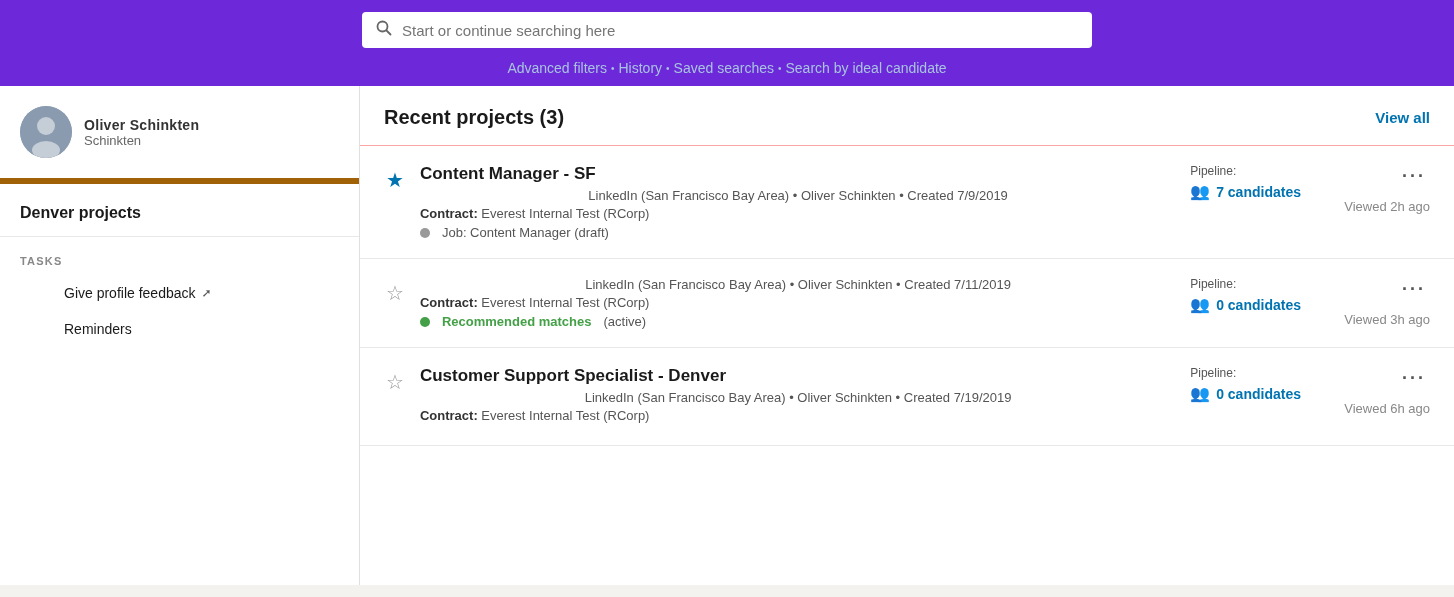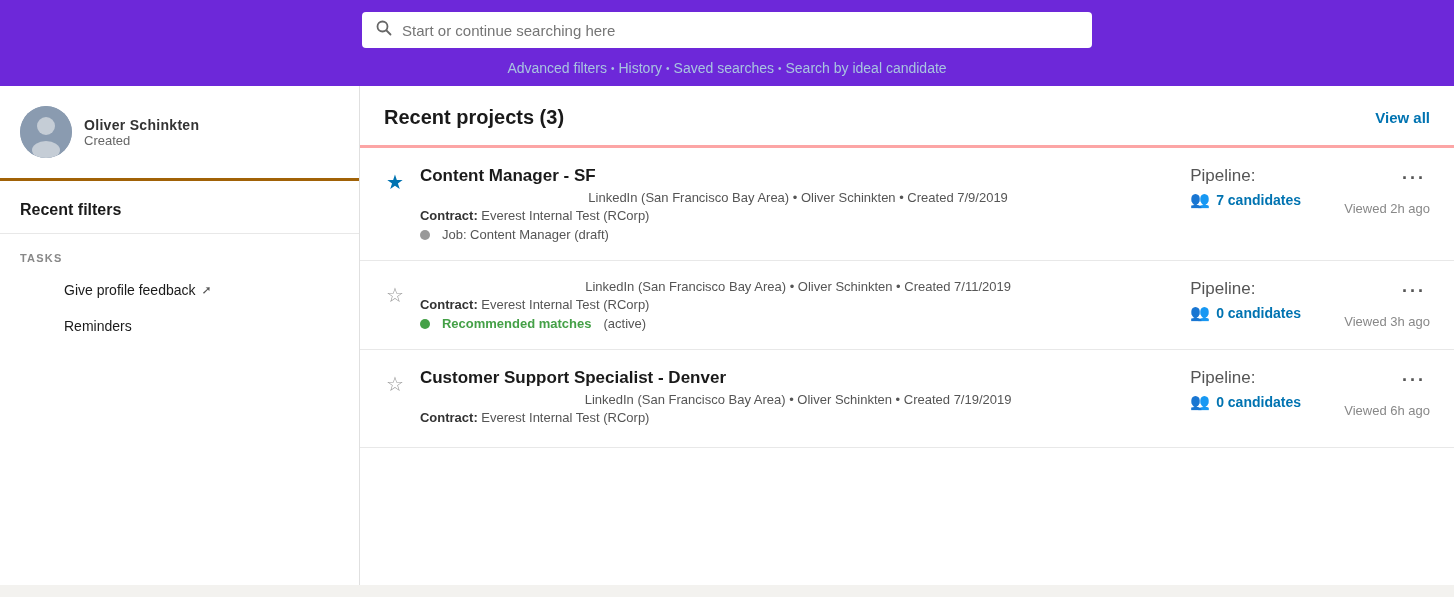--- a/index.html
+++ b/index.html
@@ -64,21 +64,21 @@
       background: #fff;
       border-right: 1px solid #e0e0e0;
       padding: 20px 0;
       flex-shrink: 0;
     }
     .profile-section {
       display: flex;
       align-items: center;
       gap: 12px;
       padding: 0 20px 20px 20px;
-      border-bottom: 3px solid #a16207;
+      border-bottom: 6px solid #a16207;
     }
     .avatar {
       width: 52px;
       height: 52px;
       border-radius: 50%;
       background: #8a9bb0;
       display: flex;
       align-items: center;
       justify-content: center;
       overflow: hidden;
@@ -139,21 +139,21 @@
     .content-area {
       flex: 1;
       background: #fff;
       overflow-y: auto;
     }
     .content-header {
       display: flex;
       align-items: center;
       justify-content: space-between;
       padding: 20px 24px 16px 24px;
-      border-bottom: 3px solid #fca5a5;
+      border-bottom: 1px solid #fca5a5;
     }
     .content-title {
       font-size: 20px;
       font-weight: 600;
       color: #1a1a1a;
     }
     .view-all-btn {
       font-size: 15px;
       color: #0073b1;
       font-weight: 600;
@@ -221,21 +221,21 @@
     .recommended-active { color: #44a047; font-weight: 700; }
 
     .pipeline-area {
       display: flex;
       flex-direction: column;
       align-items: flex-start;
       min-width: 140px;
       flex-shrink: 0;
     }
     .pipeline-label {
-      font-size: 17px;
+      font-size: 12px;
       color: #555;
       margin-bottom: 4px;
     }
     .pipeline-count {
       display: flex;
       align-items: center;
       gap: 6px;
       font-size: 14px;
       color: #0073b1;
       font-weight: 600;
@@ -299,25 +299,25 @@
       <div class="avatar">
 
         <svg viewBox="0 0 52 52" fill="none" xmlns="http://www.w3.org/2000/svg">
           <rect width="52" height="52" rx="26" fill="#8a9bb0"></rect>
           <circle cx="26" cy="20" r="9" fill="#c5cdd6"></circle>
           <ellipse cx="26" cy="44" rx="14" ry="9" fill="#c5cdd6"></ellipse>
         </svg>
       </div>
       <div class="profile-info">
         <span class="profile-name">Oliver Schinkten</span>
-        <span class="profile-sub">Created</span>
-      </div>
-    </div>
-
-    <div class="recent-projects-label">Recent filters</div>
+        <span class="profile-sub">Schinkten</span>
+      </div>
+    </div>
+
+    <div class="recent-projects-label">Denver projects</div>
 
     <div class="tasks-section">
       <div class="tasks-heading">TASKS</div>
       <div class="task-item">
         <span>Give profile feedback</span>
         <span class="task-ext-icon">➚</span>
       </div>
       <div class="task-item">
         <span>Reminders</span>
       </div>

